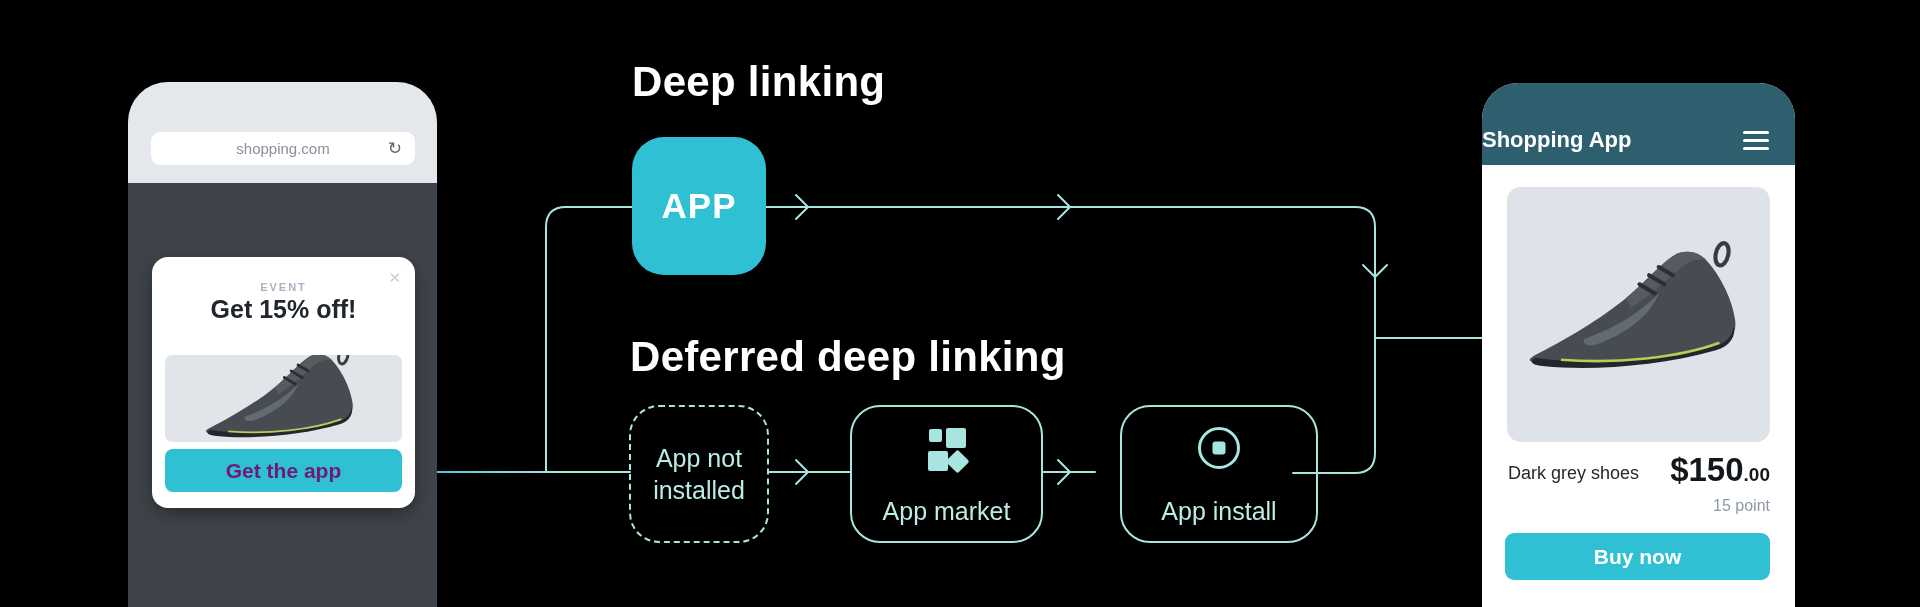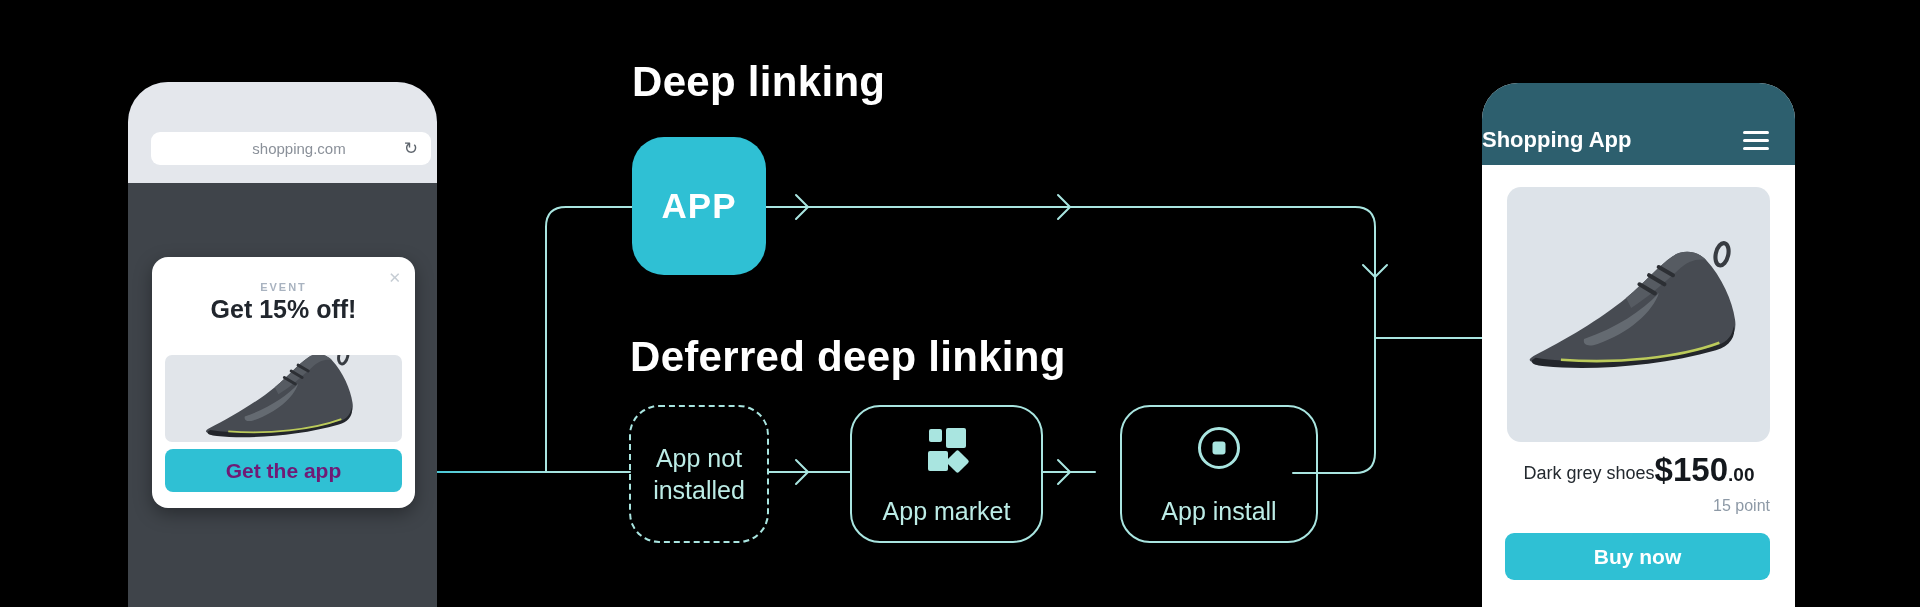--- a/index.html
+++ b/index.html
@@ -14,21 +14,21 @@
                stroke-linecap:round; stroke-linejoin:round; }
   .flow-line.grad { stroke:url(#lineGrad); }
 
   
   .phone-left { position:absolute; left:128px; top:82px; width:309px; height:525px;
                 background:#3f444a; border-radius:40px 40px 0 0; z-index:2; }
   .pl-header { position:absolute; left:0; top:0; right:0; height:101px;
                background:#e4e7ec; border-radius:40px 40px 0 0; }
   .url-bar { position:absolute; left:23px; top:50px; width:264px; height:33px;
              background:#fff; border-radius:9px; display:flex; align-items:center;
-             justify-content:center;padding-left:16px; }
+             justify-content:center; }
   .url-text { font-size:15px; color:#8a9099; }
   .refresh { position:absolute; right:13px; top:6px; font-size:17px; color:#5d646c; }
 
   .popup { position:absolute; left:24px; top:175px; width:263px; height:251px;
            background:#fff; border-radius:16px; box-shadow:0 6px 18px rgba(0,0,0,.35); }
   .popup-close { position:absolute; top:12px; right:14px; font-size:15px;
                  color:#c6cdd4; cursor:pointer; }
   .eyebrow { position:absolute; top:24px; width:100%; text-align:center;
              font-size:11px; letter-spacing:2px; color:#a9b3c0; font-weight:700; }
   .popup-title { position:absolute; top:38px; width:100%; text-align:center;
@@ -82,21 +82,21 @@
   .pr-title { position:absolute; bottom:12px; width:100%; 
               color:#fff; font-size:22px; font-weight:700; }
   .hamburger { position:absolute; right:26px; bottom:15px; width:26px; cursor:pointer; }
   .hamburger span { display:block; height:3px; background:#fff; border-radius:2px;
                     margin-bottom:5px; }
   .hamburger span:last-child { margin-bottom:0; }
   .product-card { position:absolute; left:25px; top:104px; width:263px; height:255px;
                   background:#dde3e9; border-radius:14px; display:flex;
                   align-items:center; justify-content:center; overflow:hidden; }
   .product-row { position:absolute; left:26px; right:25px; top:368px; display:flex;
-                 justify-content:center; align-items:flex-start; }
+                 justify-content:space-between; align-items:flex-start; }
   .prod-name { font-size:18px; color:#23292f; margin-top:12px; }
   .price { font-size:33px; font-weight:700; color:#14181d; white-space:nowrap; }
   .price .cents { font-size:19px; font-weight:700; }
   .points { position:absolute; right:25px; top:414px; font-size:16px; color:#8d99a6; }
   .buy-btn { position:absolute; left:23px; top:450px; width:265px; height:47px;
              background:var(--accent,#2fc0d4); border-radius:9px; color:#fff;
              font-size:21px; font-weight:700; display:flex; align-items:center;
              justify-content:center; cursor:pointer; }
 
   .shoe { transform:rotate(-5deg); }

